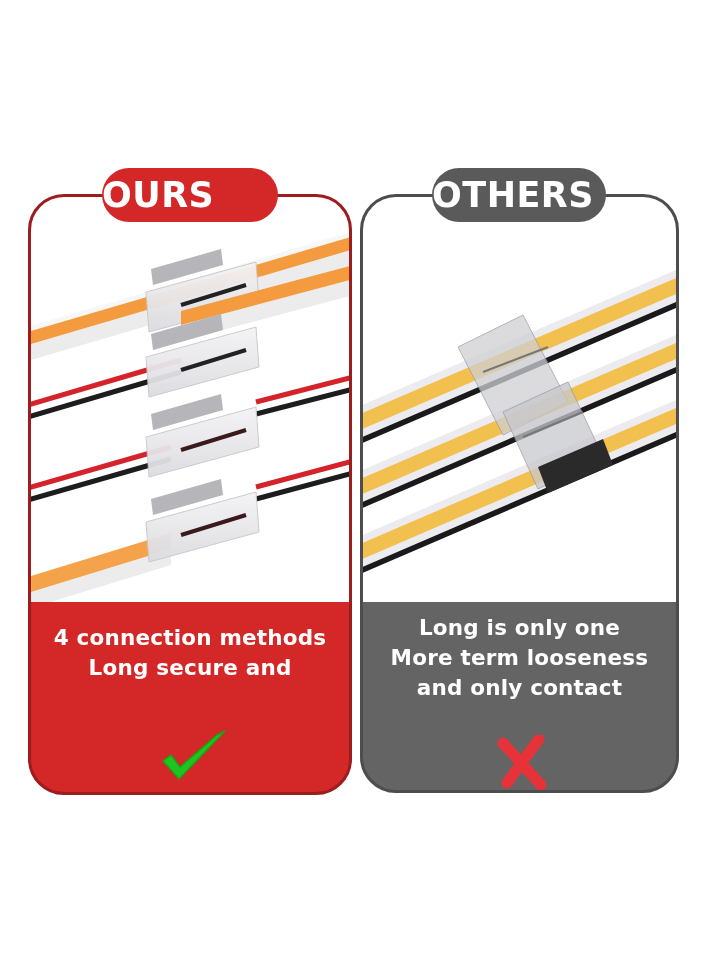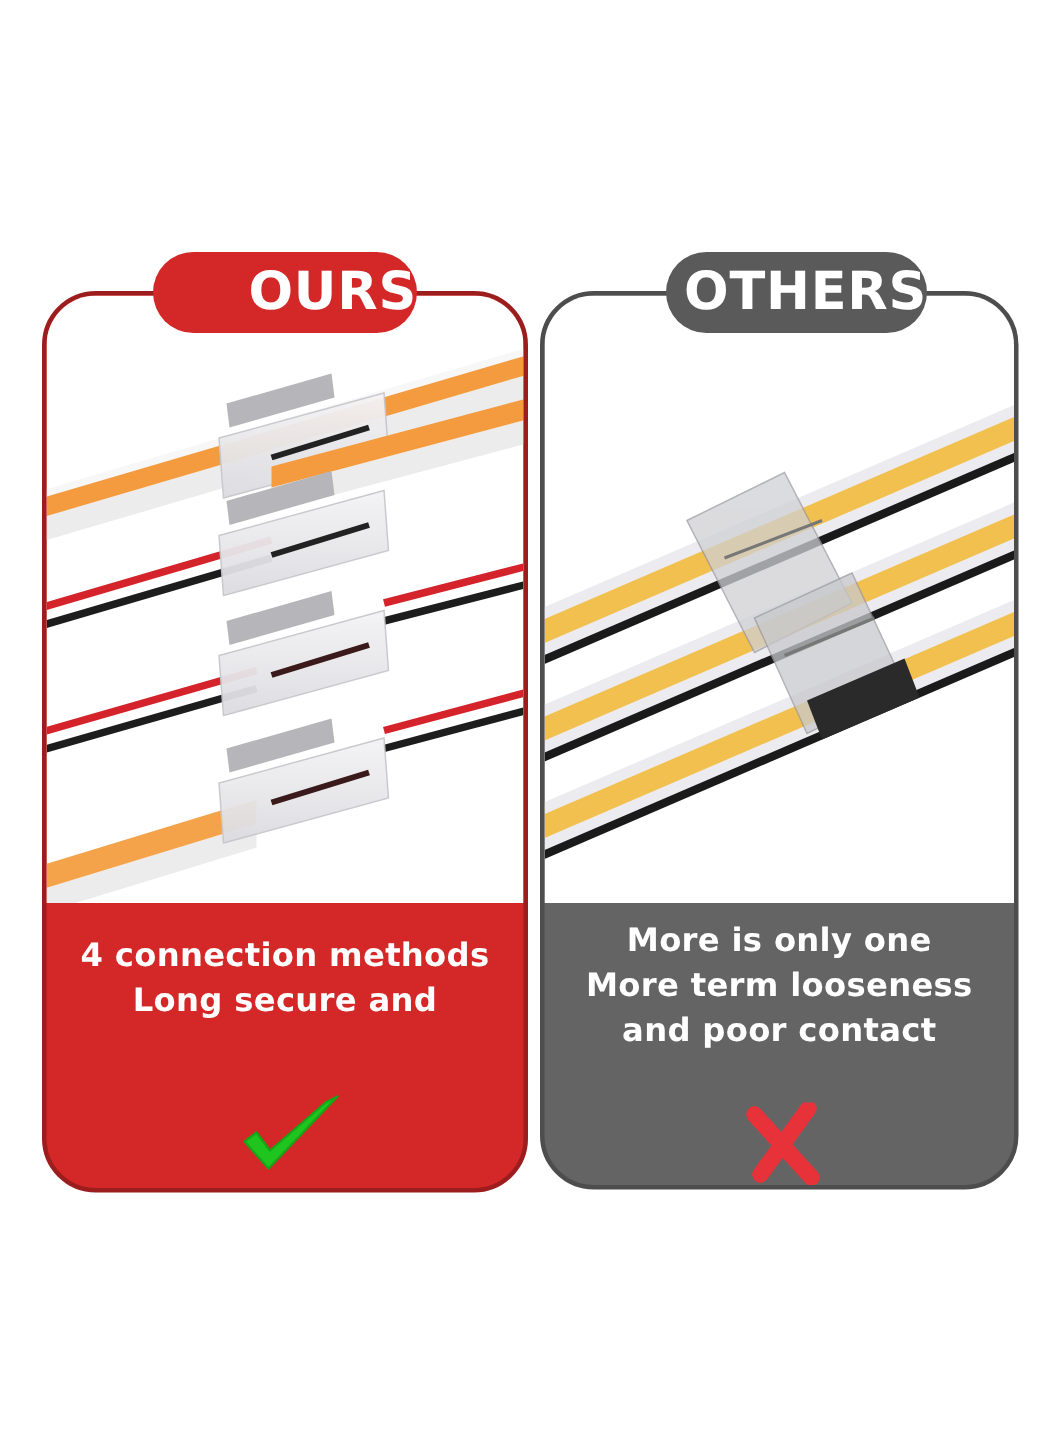--- a/index.html
+++ b/index.html
@@ -6,23 +6,23 @@
   body { width:708px; height:966px; position:relative; overflow:hidden; font-family:"DejaVu Sans", sans-serif; }
   .panel { position:absolute; box-sizing:border-box; border-radius:36px; overflow:hidden;padding-left:48px; }
   .panel-left { left:28px; top:194px; width:324px; height:601px; border:3px solid #9c1d1d; background:#d42727; }
   .panel-right { left:360px; top:194px; width:319px; height:599px; border:3px solid #4d4d4d; background:#646464; }
   .img-area { position:absolute; left:0; top:0; right:0; height:405px; background:#ffffff; overflow:hidden; }
   .img-area svg { position:absolute; left:0; top:0; }
   .caption { position:absolute; left:0; right:0; text-align:center; color:#ffffff; font-weight:bold; font-size:21.5px; line-height:30px; letter-spacing:0.2px; }
   .panel-left .caption { top:426px; }
   .panel-right .caption { top:416px; }
   .caption div { white-space:nowrap; }
-  .pill { position:absolute; top:168px; height:54px; border-radius:27px; color:#fff; font-weight:bold; font-size:35px; line-height:54px; text-align:right; letter-spacing:0.5px; }
+  .pill { position:absolute; top:168px; height:54px; border-radius:27px; color:#fff; font-weight:bold; font-size:35px; line-height:54px; text-align:left; letter-spacing:0.5px; }
   .pill-ours { left:102px; width:176px; background:#d42727; }
-  .pill-others { left:444px; width:174px; background:#5a5a5a; }
+  .pill-others { left:432px; width:174px; background:#5a5a5a; }
   .mark { position:absolute; }
 </style>
 </head>
 <body>
 
 <div class="panel panel-left">
   <div class="img-area">
     <svg width="318" height="405" viewBox="0 0 318 405">
       <defs>
         <linearGradient id="clip" x1="0" y1="0" x2="0" y2="1">
@@ -104,23 +104,23 @@
       </g>
 
       <polygon points="95,150 160,118 205,205 140,238" fill="#cfd0d4" opacity="0.75" stroke="#9a9aa0" stroke-width="1"></polygon>
       <polygon points="140,215 205,185 240,260 175,292" fill="#c8c9cd" opacity="0.75" stroke="#9a9aa0" stroke-width="1"></polygon>
       <polygon points="175,270 240,242 250,268 185,296" fill="#2a2a2a"></polygon>
       <line x1="120" y1="175" x2="185" y2="150" stroke="#777" stroke-width="2"></line>
       <line x1="160" y1="240" x2="220" y2="215" stroke="#777" stroke-width="2"></line>
     </svg>
   </div>
   <div class="caption">
-    <div>More is only one</div>
+    <div>Long is only one</div>
     <div>More term looseness</div>
-    <div>and poor contact</div>
+    <div>and only contact</div>
   </div>
   <svg class="mark" style="left:132px; top:538px;" width="54" height="56" viewBox="0 0 54 56">
     <path d="M8 8 L46 50" stroke="#e8323a" stroke-width="11" stroke-linecap="round"></path>
     <path d="M44 4 L12 48" stroke="#e8323a" stroke-width="11" stroke-linecap="round"></path>
   </svg>
 </div>
 
 <div class="pill pill-ours">OURS</div>
 <div class="pill pill-others">OTHERS</div>
 

